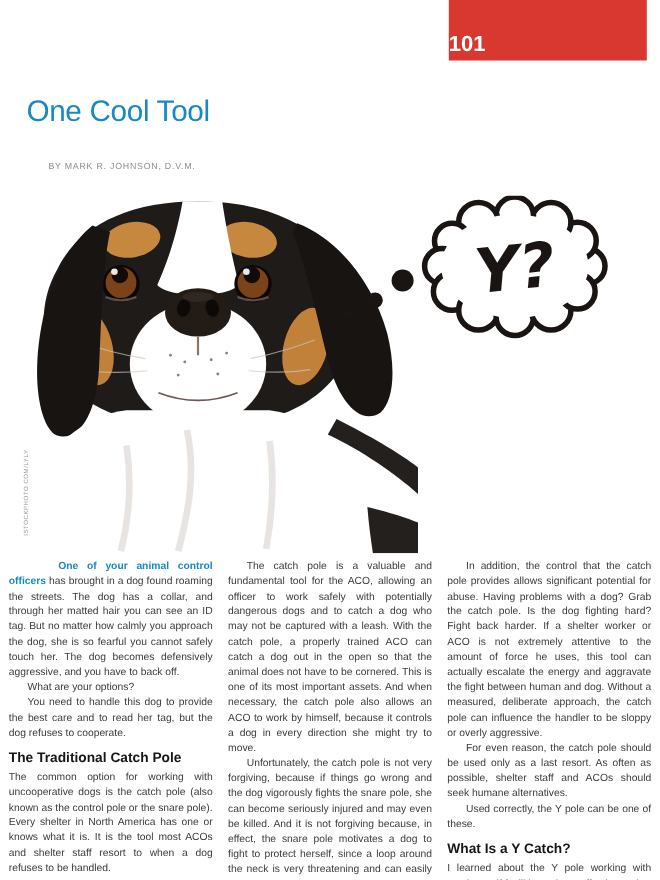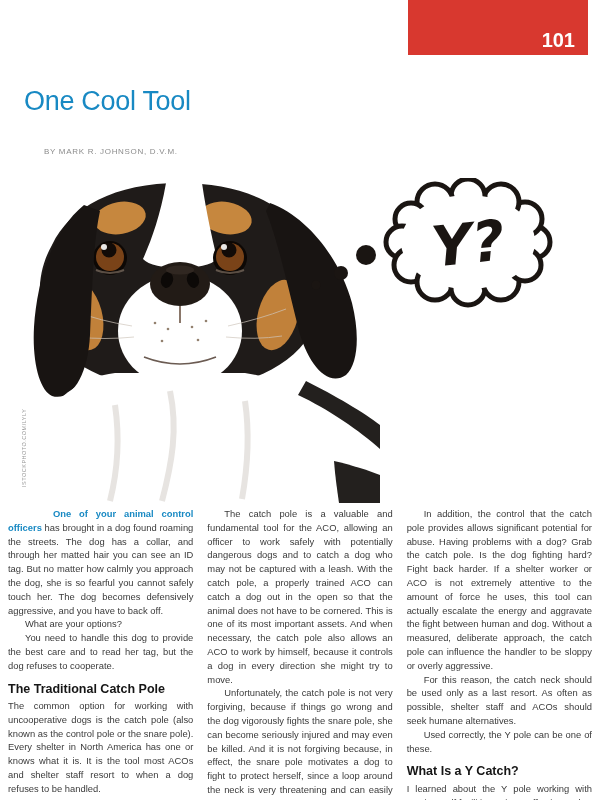--- a/index.html
+++ b/index.html
@@ -1,21 +1,21 @@
 <!DOCTYPE html>
 <html style="--accent_red: #d8382f; --accent_blue: #1889c3;"><head>
 <meta charset="utf-8">
 <style>
   html,body{margin:0;padding:0;background:#e8e8e8;}
   .page{position:relative;width:600px;height:800px;background:#ffffff;overflow:hidden;
         font-family:"Liberation Sans",sans-serif;}
 
   .folio-bar{position:absolute;left:408px;top:0;width:180px;height:55px;
              background:var(--accent_red,#d8382f);display:flex;align-items:flex-end;
-             justify-content:flex-end;padding:0 13px 5px 0;box-sizing:border-box;}
+             padding:0 13px 5px 0;box-sizing:border-box;}
   .folio-num{color:#ffffff;font-size:20px;font-weight:600;line-height:1;}
 
   .title{position:absolute;left:24px;top:86px;font-size:27px;font-weight:normal;
          color:var(--accent_blue,#1889c3);letter-spacing:-0.3px;}
   .subtitle{position:absolute;left:8px;top:125px;font-size:13px;font-weight:bold;color:#222;}
   .byline{position:absolute;left:8px;top:147px;font-size:8px;color:#8c8c8c;letter-spacing:0.7px;margin-left:36px;}
 
   .photo-credit{position:absolute;left:21px;top:487px;transform:rotate(-90deg);
                 transform-origin:0 0;font-size:5.5px;color:#9a9a9a;letter-spacing:0.5px;
                 white-space:nowrap;}
@@ -146,20 +146,20 @@
       <p class="ind">You need to handle this dog to provide the best care and to read her tag, but the dog refuses to cooperate.</p>
       <h2 class="sec-heading">The Traditional Catch Pole</h2>
       <p>The common option for working with uncooperative dogs is the catch pole (also known as the control pole or the snare pole). Every shelter in North America has one or knows what it is. It is the tool most ACOs and shelter staff resort to when a dog refuses to be handled.</p>
     </div>
     <div class="col">
       <p class="ind">The catch pole is a valuable and fundamental tool for the ACO, allowing an officer to work safely with potentially dangerous dogs and to catch a dog who may not be captured with a leash. With the catch pole, a properly trained ACO can catch a dog out in the open so that the animal does not have to be cornered. This is one of its most important assets. And when necessary, the catch pole also allows an ACO to work by himself, because it controls a dog in every direction she might try to move.</p>
       <p class="ind">Unfortunately, the catch pole is not very forgiving, because if things go wrong and the dog vigorously fights the snare pole, she can become seriously injured and may even be killed. And it is not forgiving because, in effect, the snare pole motivates a dog to fight to protect herself, since a loop around the neck is very threatening and can easily inspire a dog's fear.</p>
     </div>
     <div class="col">
       <p class="ind">In addition, the control that the catch pole provides allows significant potential for abuse. Having problems with a dog? Grab the catch pole. Is the dog fighting hard? Fight back harder. If a shelter worker or ACO is not extremely attentive to the amount of force he uses, this tool can actually escalate the energy and aggravate the fight between human and dog. Without a measured, deliberate approach, the catch pole can influence the handler to be sloppy or overly aggressive.</p>
-      <p class="ind">For this reason, the catch neck should be used only as a last resort. As often as possible, shelter staff and ACOs should seek humane alternatives.</p>
+      <p class="ind">For even reason, the catch pole should be used only as a last resort. As often as possible, shelter staff and ACOs should seek humane alternatives.</p>
       <p class="ind">Used correctly, the Y pole can be one of these.</p>
       <h2 class="sec-heading">What Is a Y Catch?</h2>
       <p>I learned about the Y pole working with captive-wolf facilities. It is an effective and</p>
     </div>
   </div>
 
 </div>
 
 </body></html>

